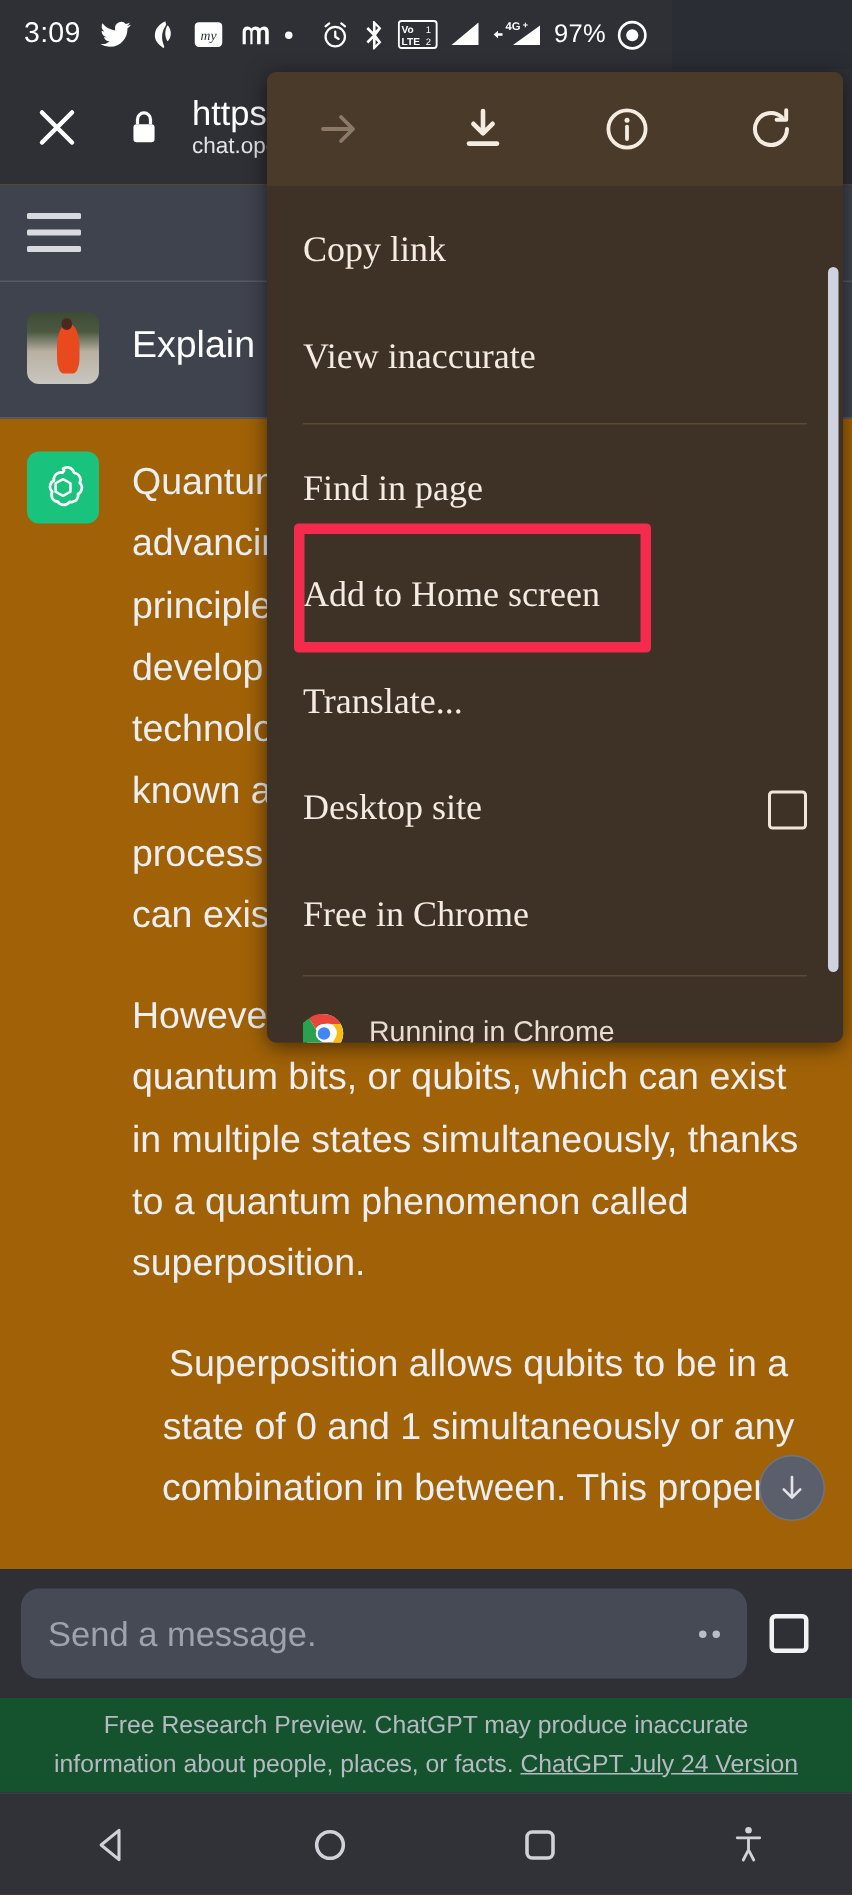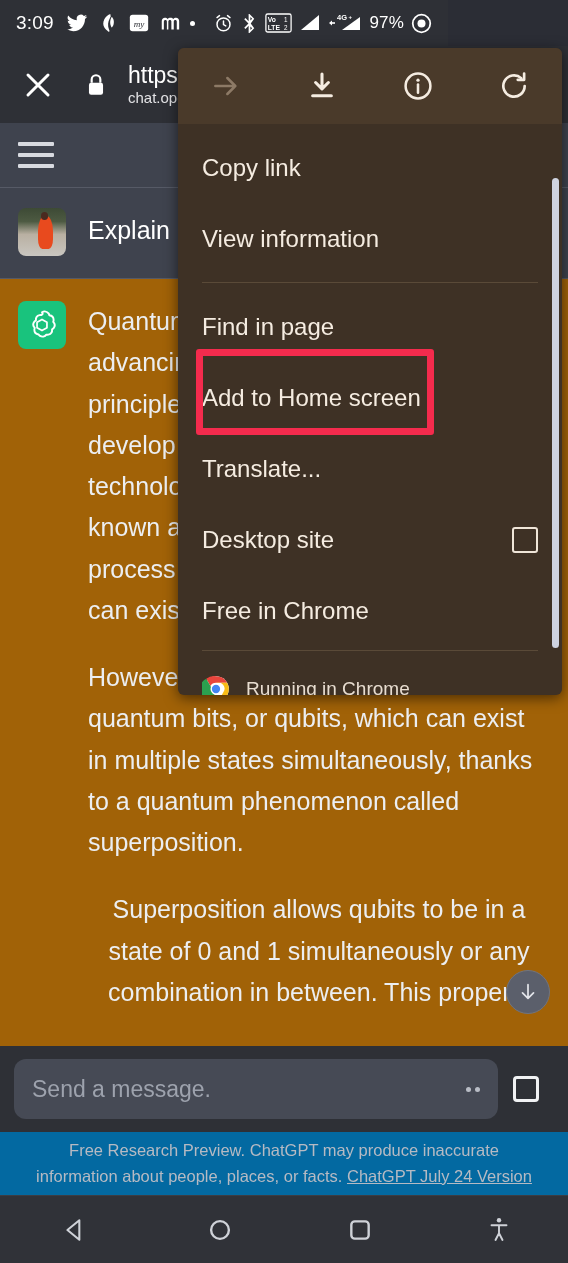--- a/index.html
+++ b/index.html
@@ -100,21 +100,21 @@
   .dots{ display:flex; gap:4px; }
   .dots i{ width:5px; height:5px; border-radius:50%; background:#b9bdc6; display:block; }
   .square-btn{
     width:56px; height:60px; display:flex; align-items:center; justify-content:center;
   }
   .square-glyph{ width:26px; height:26px; border:3px solid #f1f2f4; border-radius:4px; }
 
   
   .footer{
     position:absolute; left:0; top:1132px; width:568px; height:63px;
-    background:#0369a1; color:#b6bac3; font-size:16.5px;
+    background:#14532d; color:#b6bac3; font-size:16.5px;
     text-align:center; line-height:1.55; padding-top:6px;
   }
   .footer a{ color:#b6bac3; text-decoration:underline; }
 
   
   .navbar{
     position:absolute; left:0; top:1195px; width:568px; height:68px;
     background:#303238; border-top:1px solid #3b3d44;
     display:flex; align-items:center;
   }
@@ -135,21 +135,21 @@
     height:76px; background:#4a3a2a; display:flex; align-items:center;
   }
   .menu-tool{
     flex:1 1 0; height:76px; display:flex; align-items:center; justify-content:center;
   }
   .menu-list{ padding-top:8px; }
   .menu-item{
     height:71px; display:flex; align-items:center;
     padding:0 24px; color:#f5ece1; font-size:24px;
   }
-  .menu-item .label{ flex:1 1 auto; }
+  .menu-item .label{ flex:1 1 auto;font-family:Liberation Serif, serif; }
   .menu-sep{ height:1px; background:#5a4a38; margin:8px 24px 8px 24px; }
   .checkbox{
     width:26px; height:26px; border:2.5px solid #efe5d8; border-radius:3px;
   }
   .menu-highlight{
     position:absolute; left:196px; top:349px; width:238px; height:86px;
     border:7px solid #f42b4d; border-radius:3px; pointer-events:none;
   }
   .menu-footer{
     display:flex; align-items:center; gap:16px;
@@ -370,21 +370,21 @@
             <path d="M19.6 2.6v4.8h-4.8" fill="none" stroke="#f5ece1" stroke-width="2" stroke-linecap="round" stroke-linejoin="round"></path>
           </svg>
       </div>
     </div>
 
     <div class="menu-list">
       <div class="menu-item">
         <span class="label">Copy link</span>
       </div>
       <div class="menu-item">
-        <span class="label">View information</span>
+        <span class="label">View inaccurate</span>
       </div>
       <div class="menu-sep"></div>
       <div class="menu-item">
         <span class="label">Find in page</span>
       </div>
       <div class="menu-item">
         <span class="label">Add to Home screen</span>
       </div>
       <div class="menu-item">
         <span class="label">Translate...</span>

